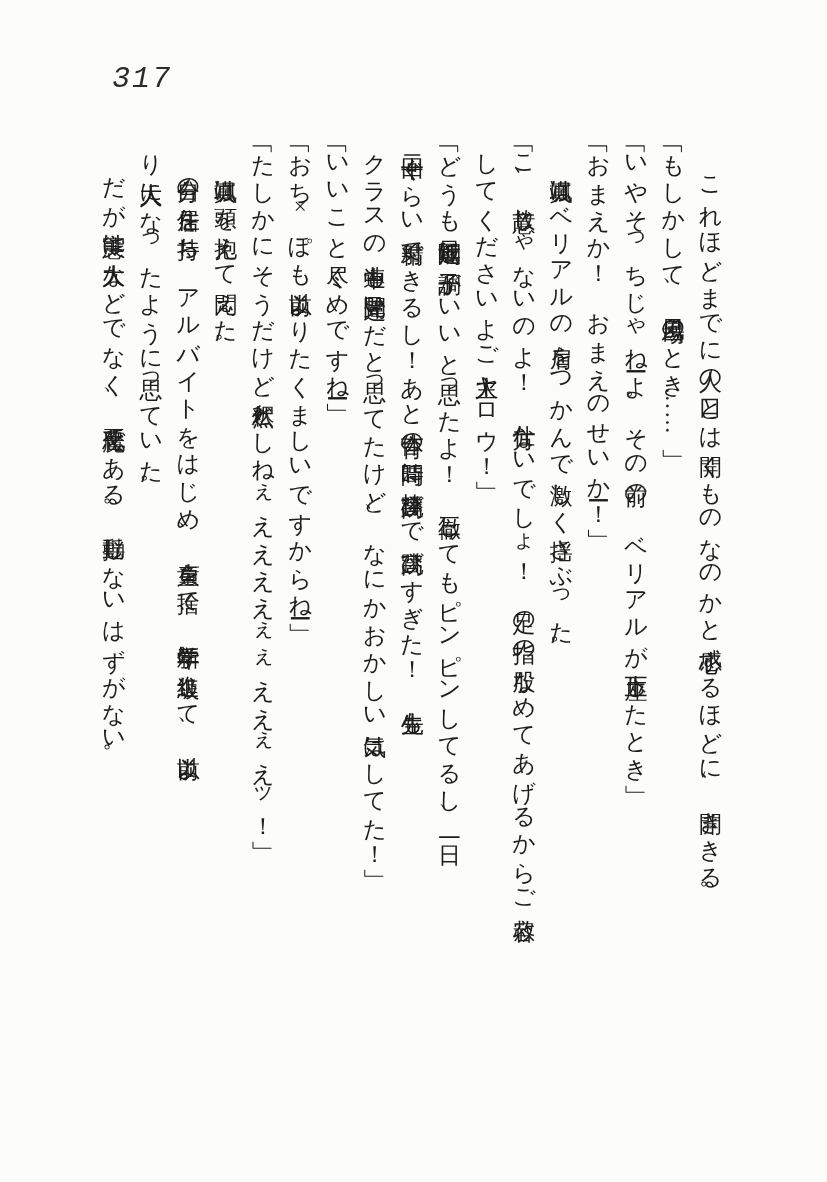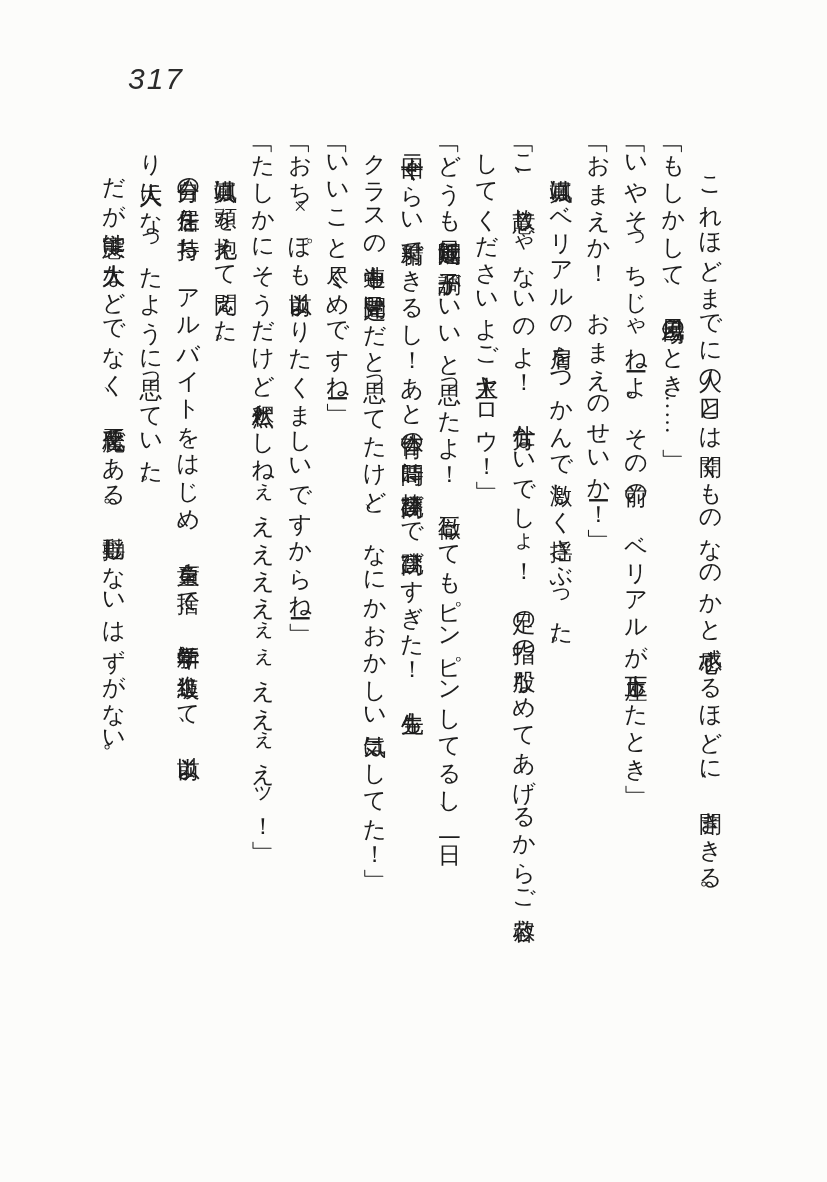--- a/index.html
+++ b/index.html
@@ -13,27 +13,27 @@
     background: #fcfcfa;
     overflow: hidden;
     font-family: "Liberation Serif", "DejaVu Serif", serif;
   }
   .page {
     position: absolute;
     inset: 0;
   }
   .page-number {
     position: absolute;
-    left: 128px;
+    left: 112px;
     top: 62px;
     font-size: 30px;
     font-style: italic;
     letter-spacing: 2px;
     color: #2b2b2b;
-    font-family: Liberation Sans, sans-serif;
+    font-family: Liberation Mono, monospace;
     text-align: right;
   }
   .body-text {
     position: absolute;
     top: 138px;
     right: 98px;
     height: 922px;
     writing-mode: vertical-rl;
     text-orientation: mixed;
     font-size: 23px;

